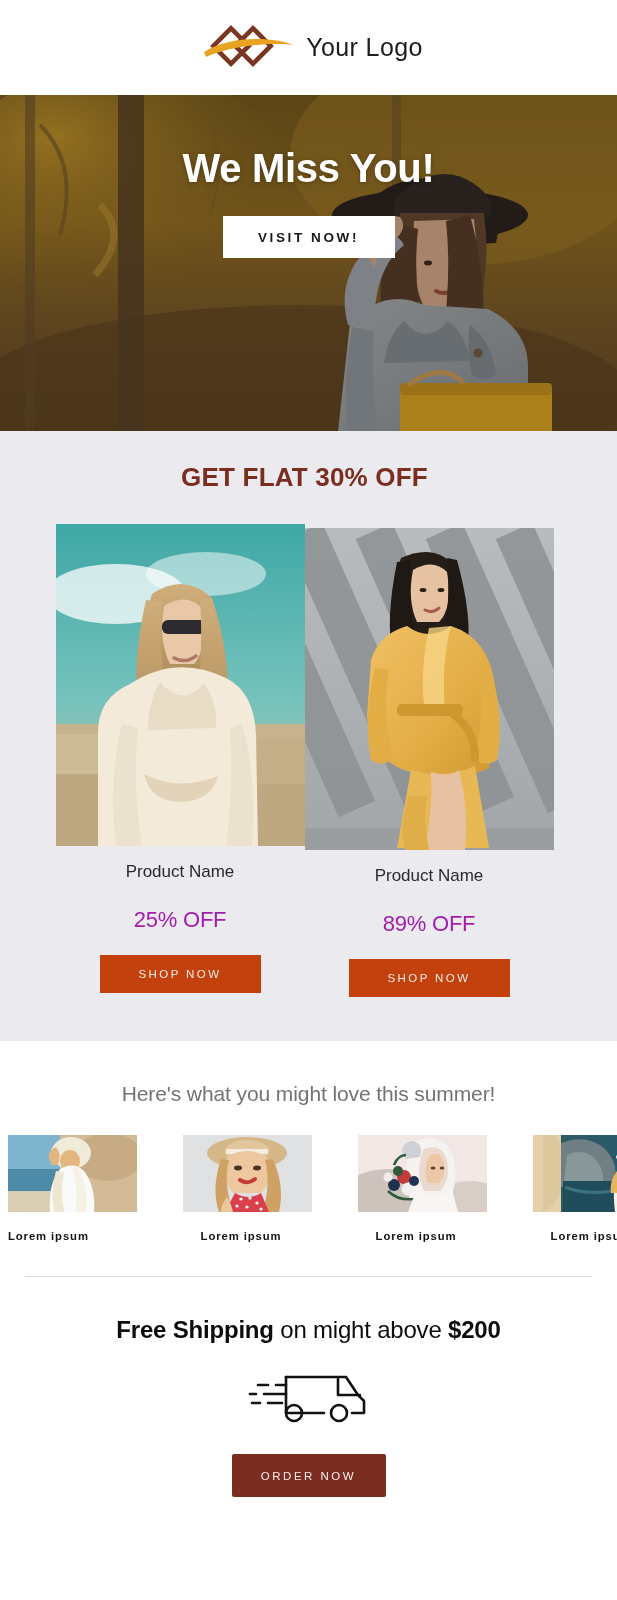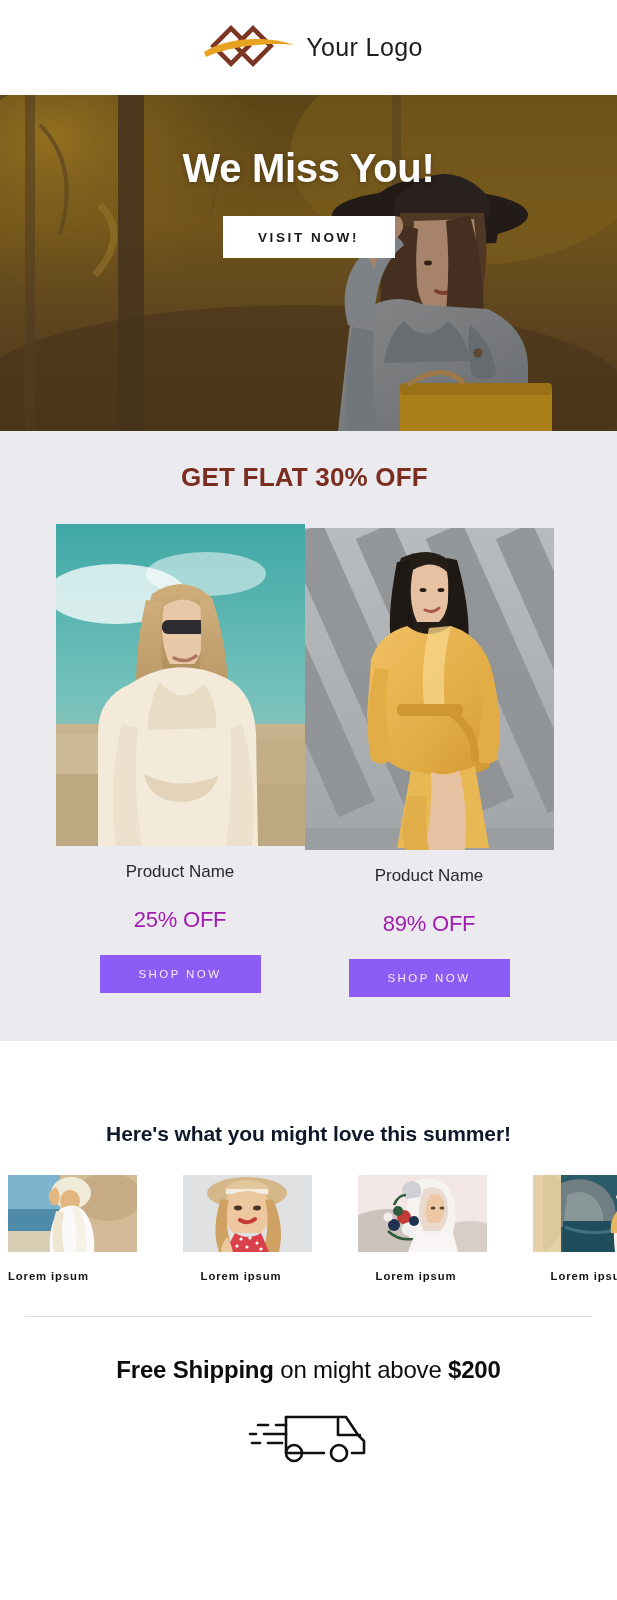--- a/index.html
+++ b/index.html
@@ -120,39 +120,38 @@
     margin-top: 25px;
     font-size: 22px;
     font-weight: normal;
     color: #a21caf;
     letter-spacing: -0.2px;
   }
   .shop-btn {
     margin-top: 22px;
     width: 161px;
     height: 38px;
-    background: #8b5cf6;
+    background: #c2410c;
     border: none;
     color: #f6ecea;
     font-size: 11.5px;
     letter-spacing: 2.4px;
     cursor: pointer;
     font-family: "Liberation Sans", sans-serif;
     display: flex; align-items: center; justify-content: center;
   }
 
   
   .summer { background: #ffffff; padding: 41px 0 0 0; }
   .summer-title {
     text-align: center;
     font-size: 21px;
-    font-weight: bold;
-    color: #0f172a;
+    font-weight: normal;
+    color: #737373;
     letter-spacing: -0.1px;
-    margin-top: 40px;
   }
   .thumbs {
     margin-top: 29px;
     display: flex;
     justify-content: center;
     gap: 19px;
   }
   .thumb-cell { width: 116px; margin-left: 40px; }
   .thumb-img { width: 129px; height: 77px; overflow: hidden; background: #ddd; }
   .thumb-cap {
@@ -491,15 +490,16 @@
           <line x1="40" y1="38" x2="26" y2="38"></line>
           <line x1="26" y1="20" x2="16" y2="20"></line>
           <line x1="14" y1="29" x2="8" y2="29"></line>
           <line x1="18" y1="38" x2="10" y2="38"></line>
           <circle cx="52" cy="48" r="8"></circle>
           <circle cx="97" cy="48" r="8"></circle>
         </g>
       </svg>
     </div>
 
+    <button class="order-btn">ORDER NOW</button>
   </div>
 
 </div>
 
 </body></html>

